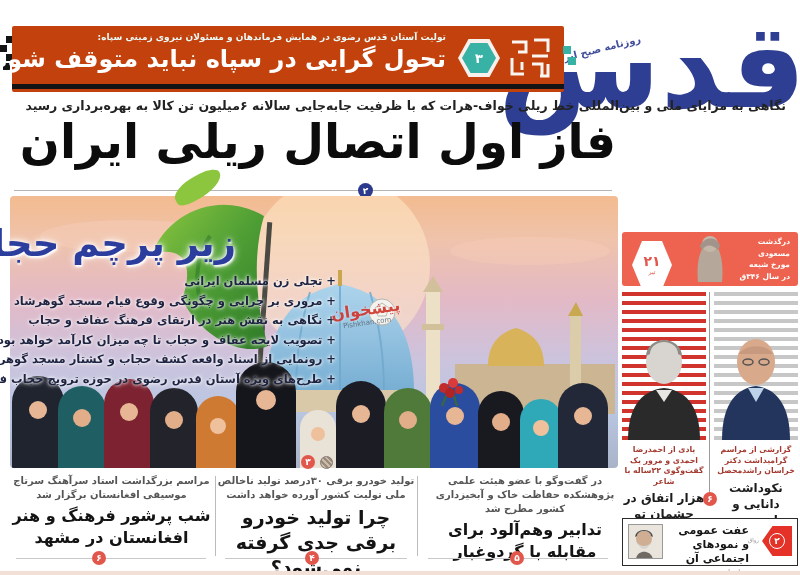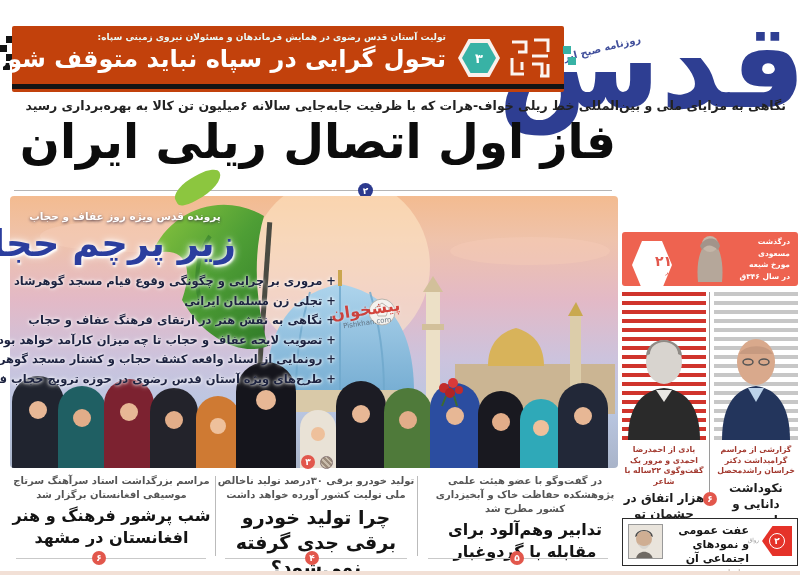--- a/index.html
+++ b/index.html
@@ -82,21 +82,21 @@
                  background:repeating-linear-gradient(45deg,#9a8a7a 0 2px,#c9bcab 2px 4px);
                  border:1px solid #877; }
 
   
   .cal-banner { position:absolute; left:622px; top:232px; width:176px; height:54px;
                 background:#ee6350; border-radius:3px; overflow:hidden; }
   .cal-lines { position:absolute; right:8px; top:4px; }
   .cal-lines div { color:#fff; font-size:7.5px; font-weight:bold; line-height:11.5px; }
   .cal-hex { position:absolute; left:10px; top:9px; width:40px; height:48px;
              clip-path:polygon(25% 0,75% 0,100% 50%,75% 100%,25% 100%,0 50%); background:#fff;
-             display:flex; flex-direction:column; justify-content:center; }
+             display:flex; flex-direction:column; align-items:center; justify-content:center; }
   .cal-day { color:#e2574c; font-size:14px; font-weight:bold; line-height:13px; }
   .cal-month { color:#e2574c; font-size:6px; }
   .statue { position:absolute; left:58px; bottom:0; }
 
   
   .cards { position:absolute; left:622px; top:292px; width:176px; height:220px; }
   .card { position:absolute; top:0; width:84px; height:220px; }
   .card-left { left:0; } .card-right { right:0; }
   .card-photo { position:relative; width:84px; height:148px; overflow:hidden; }
   .stripes-red { background:repeating-linear-gradient(180deg,#d0342c 0 4px,#fff 4px 9px); }
@@ -276,25 +276,24 @@
         <circle cx="434" cy="192" r="5" fill="#c22b2b"></circle>
           <circle cx="443" cy="187" r="5" fill="#d93a3a"></circle>
         <circle cx="440" cy="197" r="5" fill="#b02424"></circle>
           <circle cx="449" cy="194" r="4" fill="#c22b2b"></circle>
         <path d="M436 200 l-4 10 M444 200 l3 10" stroke="#3d6b2f" stroke-width="2"></path>
       </g>
     </svg>
   </div>
   <div class="flag-tip"></div>
 
-  <div class="ph-kicker">پرونده قدس ویژه روز عفاف و حجاب</div>
   <div class="ph-headline">زیر پرچم حجاب</div>
   <ul class="ph-bullets">
+    <li>+ تجلی زن مسلمان ایرانی</li>
     <li>+ مروری بر چرایی و چگونگی وقوع قیام مسجد گوهرشاد</li>
-    <li>+ تجلی زن مسلمان ایرانی</li>
     <li>+ نگاهی به نقش هنر در ارتقای فرهنگ عفاف و حجاب</li>
     <li>+ تصویب لایحه عفاف و حجاب تا چه میزان کارآمد خواهد بود؟</li>
     <li>+ رونمایی از اسناد واقعه کشف حجاب و کشتار مسجد گوهرشاد</li>
     <li>+ طرح‌های ویژه آستان قدس رضوی در حوزه ترویج حجاب فاطمی</li>
   </ul>
   <div class="watermark">
     <div class="fa">پیشخوان</div>
     <div class="en">Pishkhan.com</div>
   </div>
   <div class="pnum photo-badge">۳</div>

